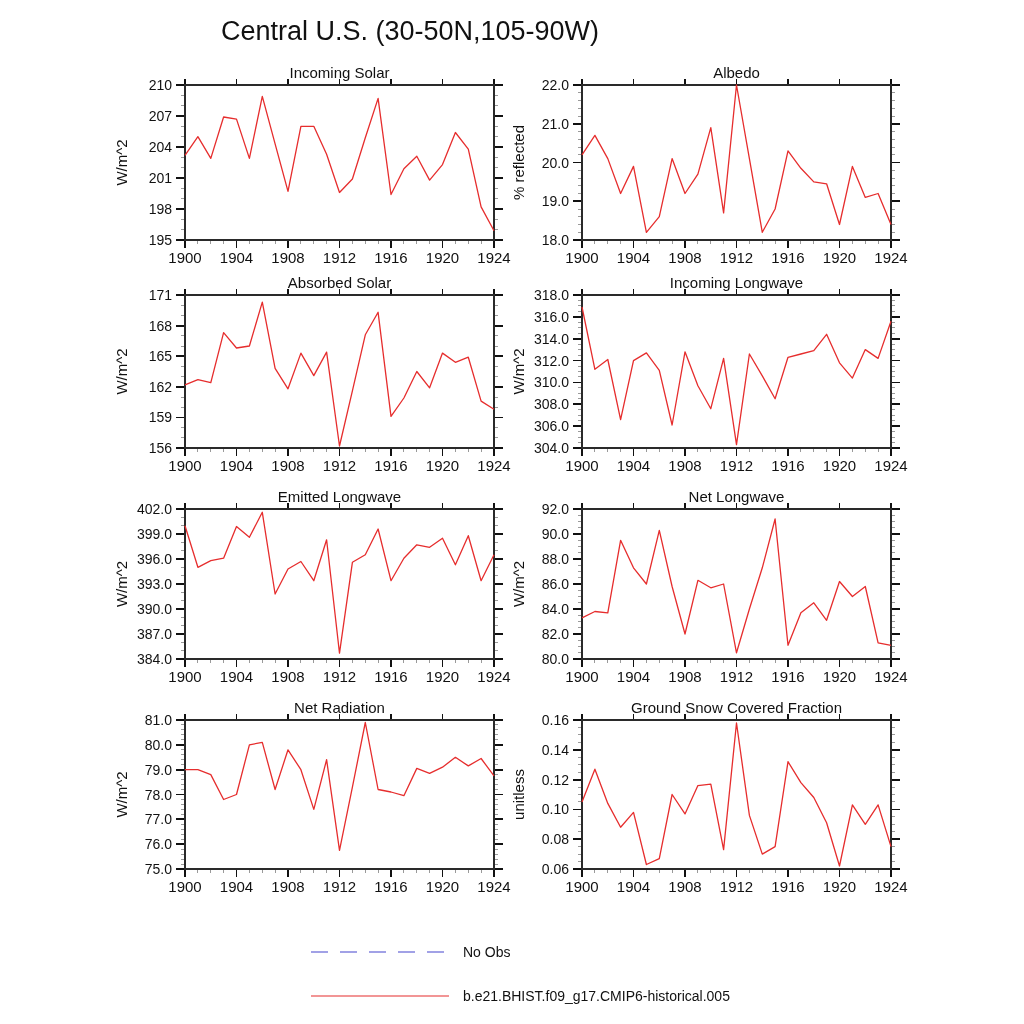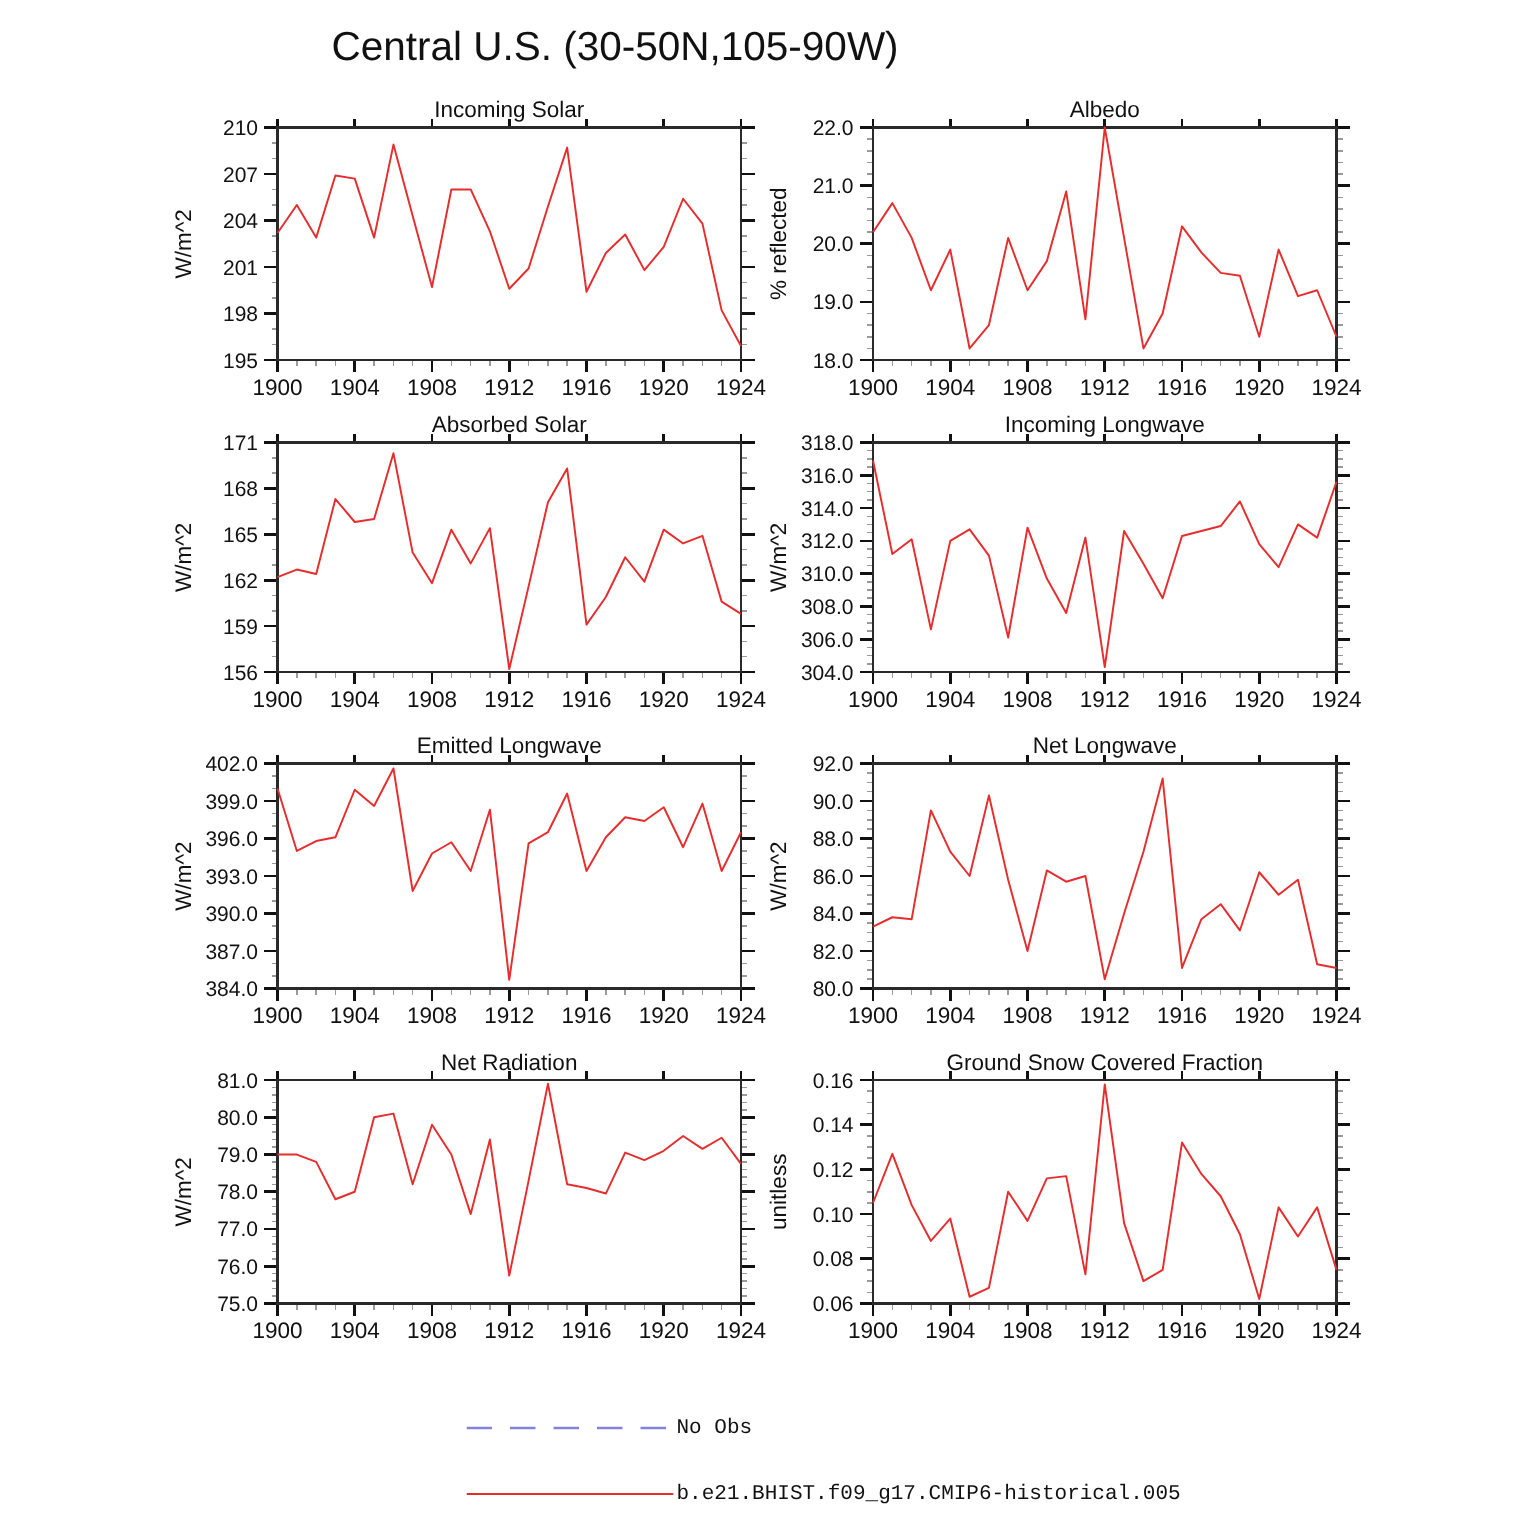--- a/index.html
+++ b/index.html
@@ -4,21 +4,21 @@
 <style>
   html,body{margin:0;padding:0;background:#fff;}
   .canvas{position:relative;width:1024px;height:1024px;background:#fff;overflow:hidden;
           font-family:"Liberation Sans",sans-serif;}
   .main-title{position:absolute;top:16px;left:0;width:820px;text-align:center;
               font-size:27px;color:#111;}
   #charts{position:absolute;top:0;left:0;}
   #charts text{font-family:"Liberation Sans",sans-serif;fill:#111;}
   .legend{position:absolute;left:311px;top:0;width:700px;}
   .legend-item{position:absolute;display:flex;align-items:center;height:14px;}
-  .legend-item .label{font-size:14px;color:#111;margin-left:2px;white-space:nowrap;font-family:Liberation Mono, monospace;}
+  .legend-item .label{font-size:14px;color:#111;margin-left:14px;white-space:nowrap;}
   .li-1{top:945px;}
   .li-2{top:989px;text-align:right;}
 </style>
 </head>
 <body>
 
 <div class="canvas">
   <div class="main-title">Central U.S. (30-50N,105-90W)</div>
 
   <svg id="charts" width="1024" height="1024" viewBox="0 0 1024 1024">

